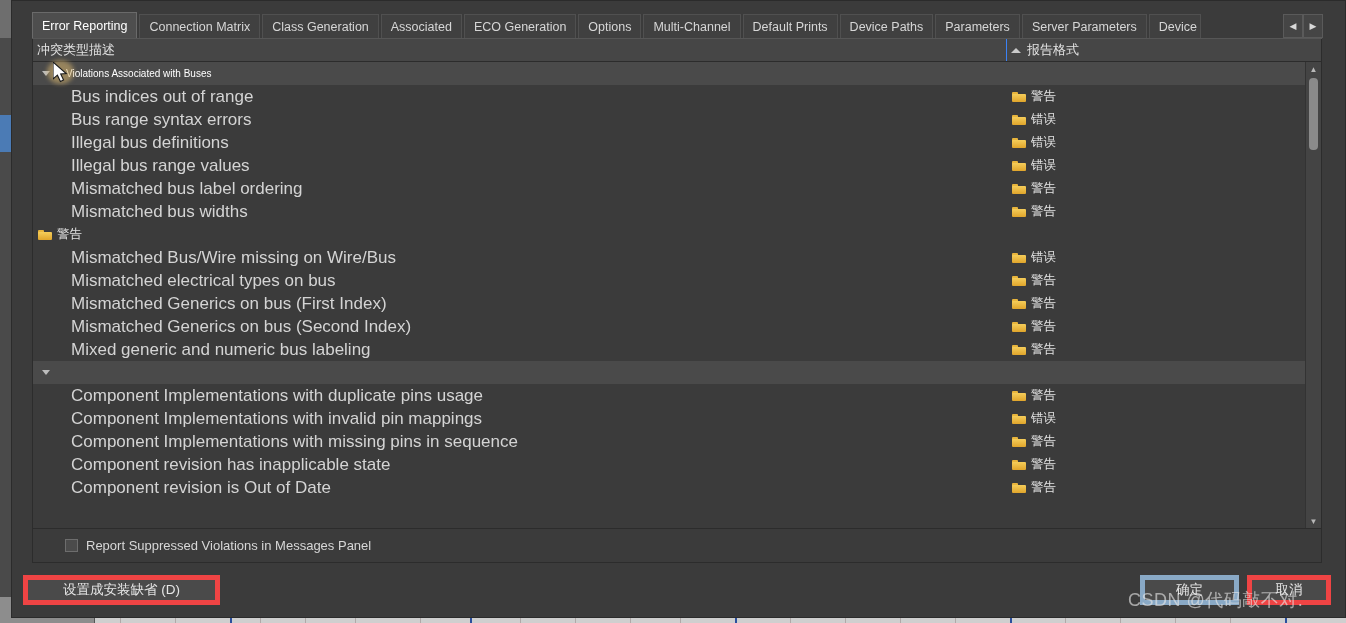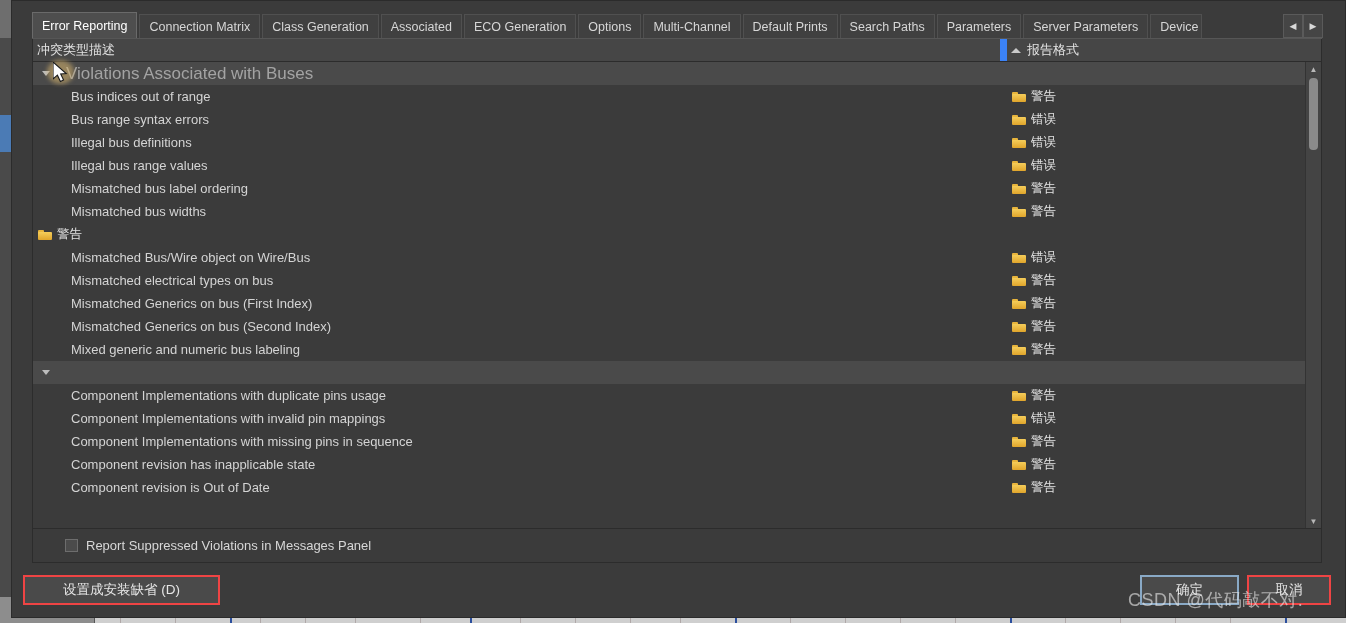--- a/index.html
+++ b/index.html
@@ -127,21 +127,21 @@
     border-bottom: 1px solid #2c2c2c;
     position: relative;
   }
   .col-h {
     display: flex; align-items: center;
     color: #e2e2e2; font-size: 13px;
     padding-left: 4px;
     position: relative;
     cursor: pointer;
   }
-  #col-h-desc { flex: 0 0 974px; border-right: 7px solid #3b82f6; }
+  #col-h-desc { flex: 0 0 974px; border-right: 1px solid #3b82f6; }
   #col-h-fmt  { flex: 1 1 auto; }
   .sort-arrow {
     display: inline-block;
     width: 0; height: 0;
     border-left: 5px solid transparent;
     border-right: 5px solid transparent;
     border-bottom: 5px solid #c9c9c9;
     margin-right: 6px;
   }
 
@@ -158,33 +158,33 @@
   .row {
     height: 23px;
     display: flex; align-items: center;
     position: relative;
     cursor: default;
   }
   .row.group {
     background: #4a4a4a;
   }
   .row.group .rlabel {
-    color: #a3a3a3; font-size: 17px;
+    color: #ffffff; font-size: 10px;
     padding-left: 33px;
   }
   .twisty {
     position: absolute; left: 9px; top: 9px;
     width: 0; height: 0;
     border-left: 4.5px solid transparent;
     border-right: 4.5px solid transparent;
     border-top: 5px solid #bdbdbd;
     cursor: pointer;
   }
   .row.item .rlabel {
-    color: #d4d4d4; font-size: 13px;
+    color: #d4d4d4; font-size: 17px;
     padding-left: 38px;
   }
   .rlabel { flex: 0 0 974px; white-space: nowrap; overflow: hidden; }
   .rfmt {
     flex: 1 1 auto; display: flex; align-items: center;
     color: #e3e3e3; font-size: 12.5px;
     padding-left: 5px;
   }
   .folder-icon {
     display: inline-block;
@@ -252,21 +252,21 @@
   
   #buttonbar {
     flex: 0 0 54px;
     position: relative;
     display: flex; align-items: center;
     padding: 0 14px 0 11px;
   }
   .btn {
     height: 30px;
     background: #4a4a4a;
-    border: 2px solid #ef4444;
+    border: 5px solid #ef4444;
     color: #e6e6e6;
     font-size: 13.5px;
     display: flex; align-items: center; justify-content: center;
     cursor: pointer;
   }
   #btn-default { width: 197px; }
   #right-btns {
     position: absolute; right: 14px; top: 12px;
     display: flex; gap: 8px;
   }
@@ -357,21 +357,21 @@
         <div class="tab">
           <span>Options</span>
         </div>
         <div class="tab">
           <span>Multi-Channel</span>
         </div>
         <div class="tab">
           <span>Default Prints</span>
         </div>
         <div class="tab">
-          <span>Search Paths</span>
+          <span>Device Paths</span>
         </div>
         <div class="tab">
           <span>Parameters</span>
         </div>
         <div class="tab">
           <span>Server Parameters</span>
         </div>
         <div class="tab clipped">
           <span>Device S</span>
         </div>
@@ -441,21 +441,21 @@
               <span>警告</span>
             </div>
           </div>
           <div class="row item">
             <div class="rfmt">
               <span class="folder-icon"></span>
               <span>警告</span>
             </div>
           </div>
           <div class="row item">
-            <div class="rlabel">Mismatched Bus/Wire object on Wire/Bus</div>
+            <div class="rlabel">Mismatched Bus/Wire missing on Wire/Bus</div>
             <div class="rfmt">
               <span class="folder-icon"></span>
               <span>错误</span>
             </div>
           </div>
           <div class="row item">
             <div class="rlabel">Mismatched electrical types on bus</div>
             <div class="rfmt">
               <span class="folder-icon"></span>
               <span>警告</span>

